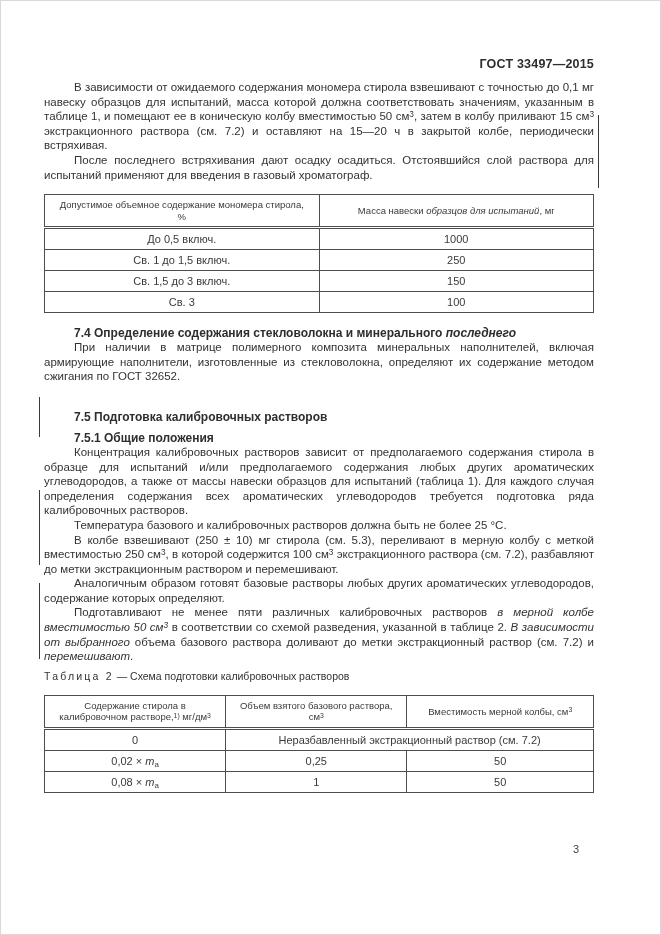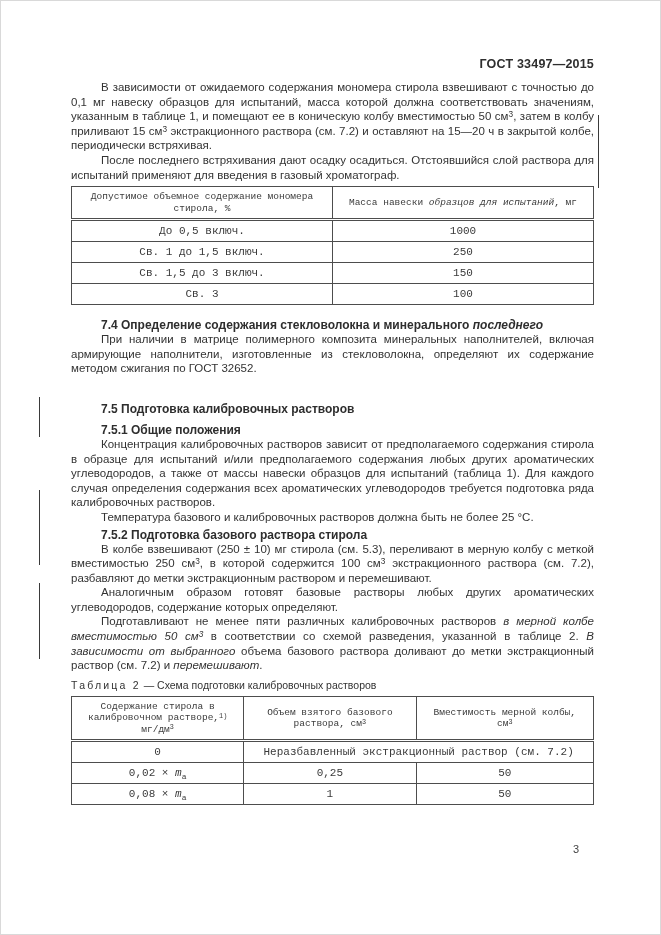--- a/index.html
+++ b/index.html
@@ -2,21 +2,21 @@
 <html><head>
 <meta charset="utf-8">
 <style>
   html,body{margin:0;padding:0;background:#fff;}
   .page{
     position:relative;
     width:661px;height:935px;
     box-sizing:border-box;
     background:#ffffff;
     border:1px solid #d9d9d9;
-    padding:56px 66px 0 70px;
+    padding:56px 66px 0 43px;
     font-family:"Liberation Sans","DejaVu Sans",sans-serif;
     color:#333333;
     overflow:hidden;
   }
   .doc-header{
     text-align:right;font-weight:bold;font-size:12.5px;line-height:14px;
     color:#2e2e2e;letter-spacing:.2px;
   }
   .sec{
     font-size:12px;font-weight:bold;line-height:14px;
@@ -35,21 +35,21 @@
   .bi{font-weight:bold;font-style:italic}
   .r{}
   .sp{letter-spacing:2.2px}
   sup{font-size:72%;line-height:0;position:relative;top:-0.35em;vertical-align:baseline;}
   sub{font-size:72%;line-height:0;position:relative;top:0.28em;vertical-align:baseline;}
   sup.i{font-style:italic}
   .tbl-caption{font-size:10.5px;line-height:13px;color:#333;}
   .cap1{margin-top:14px}
   .cap2{margin-top:4px}
   table.gost{
-    width:100%;border-collapse:collapse;table-layout:fixed;margin-top:4px;font-family:Liberation Mono, monospace;
+    width:100%;border-collapse:collapse;table-layout:fixed;margin-top:12px;
   }
   table.gost th,table.gost td{
     border:1px solid #4d4d4d;
     font-weight:normal;
     text-align:center;vertical-align:middle;
     padding:3px 8px;
     color:#3a3a3a;
   }
   table.gost thead th{
     font-size:9.5px;line-height:11.5px;
@@ -113,21 +113,20 @@
 
   <h3 class="sec mt13"><span class="b">7.4 Определение содержания стекловолокна и минерального </span><span class="bi">последнего</span></h3>
   <p class="body mt8"><span class="r">При наличии в матрице полимерного композита минеральных наполнителей, включая армирующие наполнители, изготовленные из стекловолокна, определяют их содержание методом сжигания по ГОСТ 32652.</span></p>
 
   <h3 class="sec mt14">7.5 Подготовка калибровочных растворов</h3>
 
   <h3 class="sec mt7">7.5.1 Общие положения</h3>
   <p class="body mt3"><span class="r">Концентрация калибровочных растворов зависит от предполагаемого содержания стирола в образце для испытаний и/или предполагаемого содержания любых других ароматических углеводородов, а также от массы навески образцов для испытаний (таблица 1). Для каждого случая определения содержания всех ароматических углеводородов требуется подготовка ряда калибровочных растворов.</span></p>
   <p class="body"><span class="r">Температура базового и калибровочных растворов должна быть не более 25 °С.</span></p>
 
-  <h3 class="sec mt3">7.5.2 Подготовка базового раствора стирола</h3>
   <p class="body mt3"><span class="r">В колбе взвешивают (250 ± 10) мг стирола (см. 5.3), переливают в мерную колбу с меткой вместимостью 250 см</span><sup>3</sup><span class="r">, в которой содержится 100 см</span><sup>3</sup><span class="r"> экстракционного раствора (см. 7.2), разбавляют до метки экстракционным раствором и перемешивают.</span></p>
   <p class="body"><span class="r">Аналогичным образом готовят базовые растворы любых других ароматических углеводородов, содержание которых определяют.</span></p>
 
   <p class="body mt2"><span class="r">Подготавливают не менее пяти различных калибровочных растворов </span><span class="i">в мерной колбе вместимостью 50 см</span><sup class="i">3</sup><span class="r"> в соответствии со схемой разведения, указанной в таблице 2. </span><span class="i">В зависимости от выбранного</span><span class="r"> объема базового раствора доливают до метки экстракционный раствор (см. 7.2) и </span><span class="i">перемешивают</span><span class="r">.</span></p>
 
   <div class="tbl-caption cap2" style="margin-top:6px"><span class="sp">Таблица 2</span><span class="r"> — Схема подготовки калибровочных растворов</span></div>
   <table class="gost">
     <colgroup>
         <col style="width:33%">
         <col style="width:33%">

